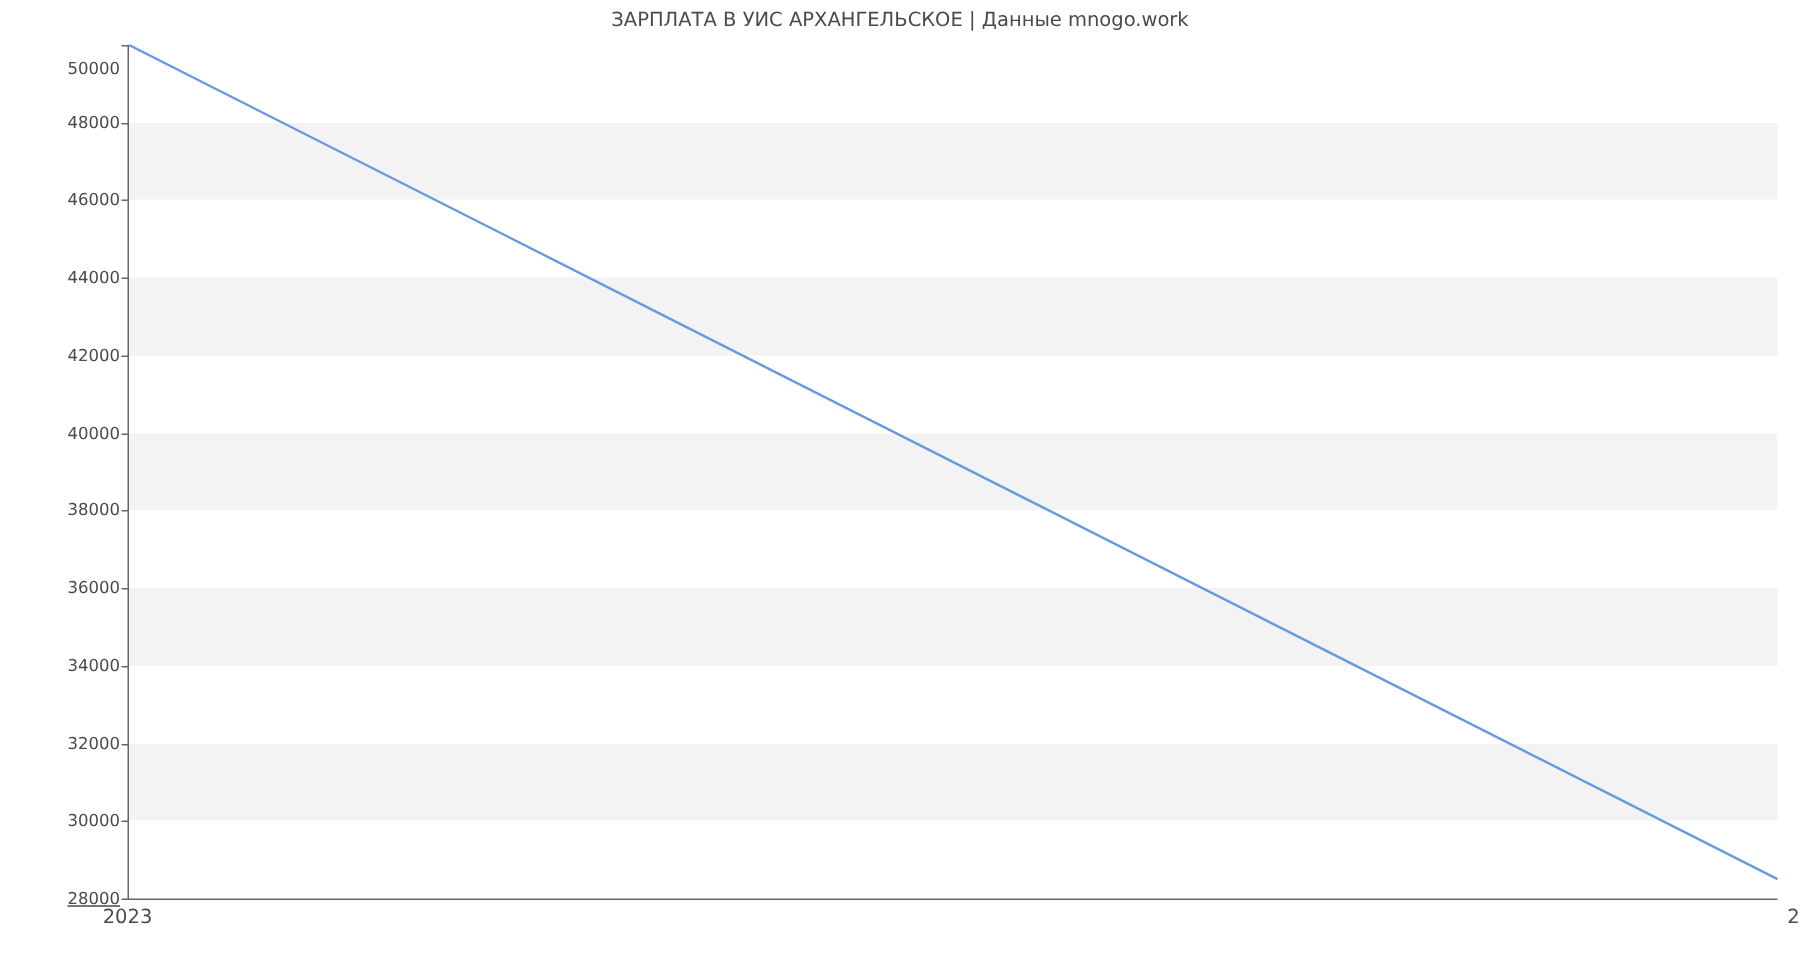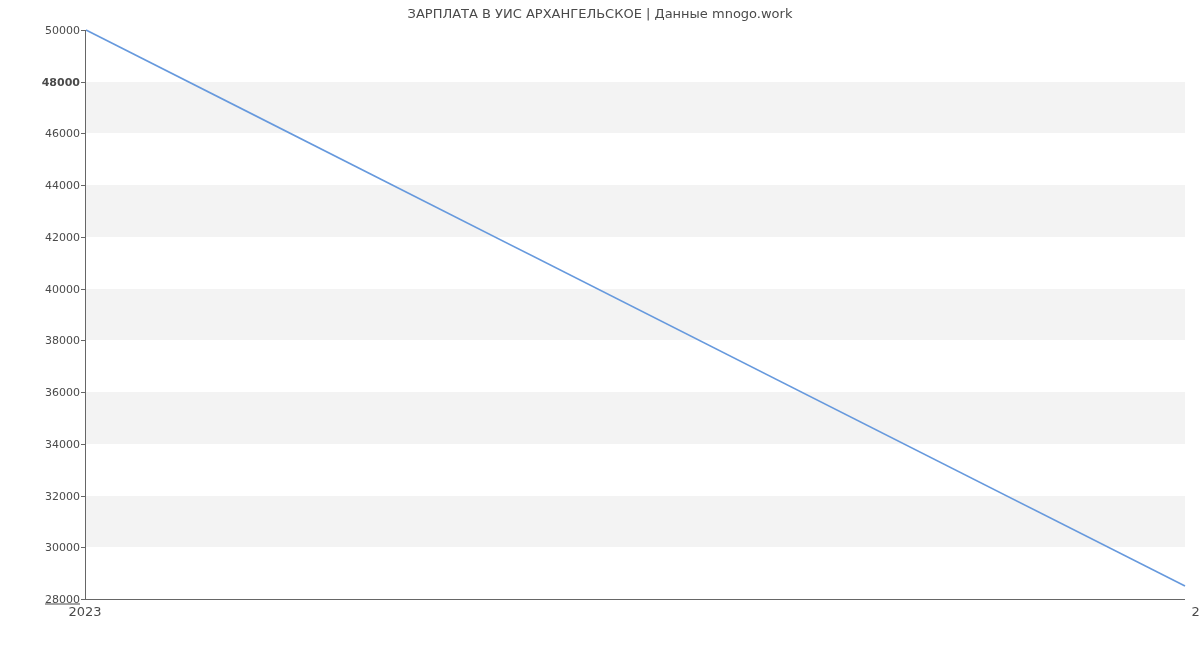--- a/index.html
+++ b/index.html
@@ -104,17 +104,17 @@
 <div class="ytick" style="top: 599px; text-decoration: underline;">28000</div>
     <div class="ytick" style="top: 547.273px;">30000</div>
     <div class="ytick" style="top: 495.545px; padding-left: 28px;">32000</div>
     <div class="ytick" style="top: 443.818px;">34000</div>
     <div class="ytick" style="top: 392.091px; text-align: right;">36000</div>
     <div class="ytick" style="top: 340.364px; padding-left: 12px;">38000</div>
     <div class="ytick" style="top: 288.636px;">40000</div>
     <div class="ytick" style="top: 236.909px;">42000</div>
     <div class="ytick" style="top: 185.182px;">44000</div>
     <div class="ytick" style="top: 133.455px;">46000</div>
-    <div class="ytick" style="top: 81.7273px; font-weight: bold;">48000</div>
-    <div class="ytick" style="top: 30px;">50000</div>
+    <div class="ytick" style="top: 81.7273px;">48000</div>
+    <div class="ytick" style="top: 46px;">50000</div>
     <div class="xtick" style="left: 85px;">2023</div>
     <div class="xtick" style="left: 1160px; margin-left: 48px;">2024</div>
   </div>
 
 </body></html>

